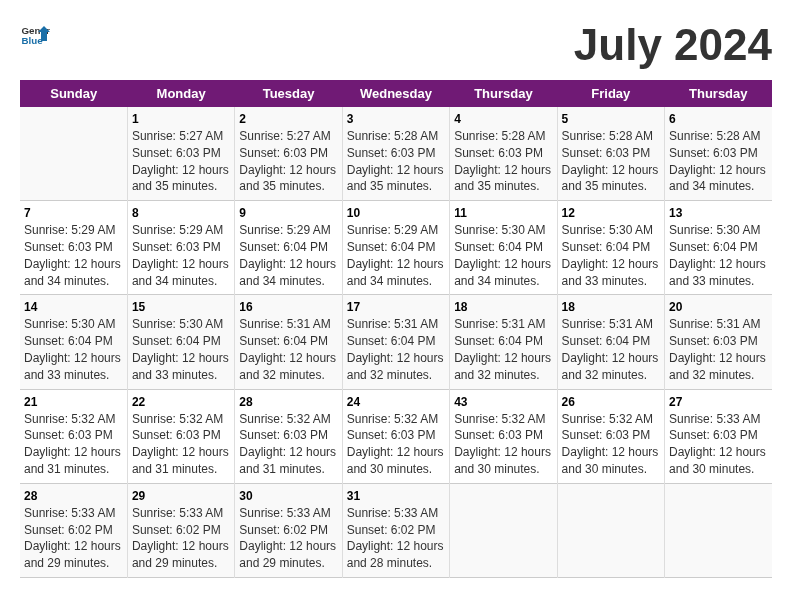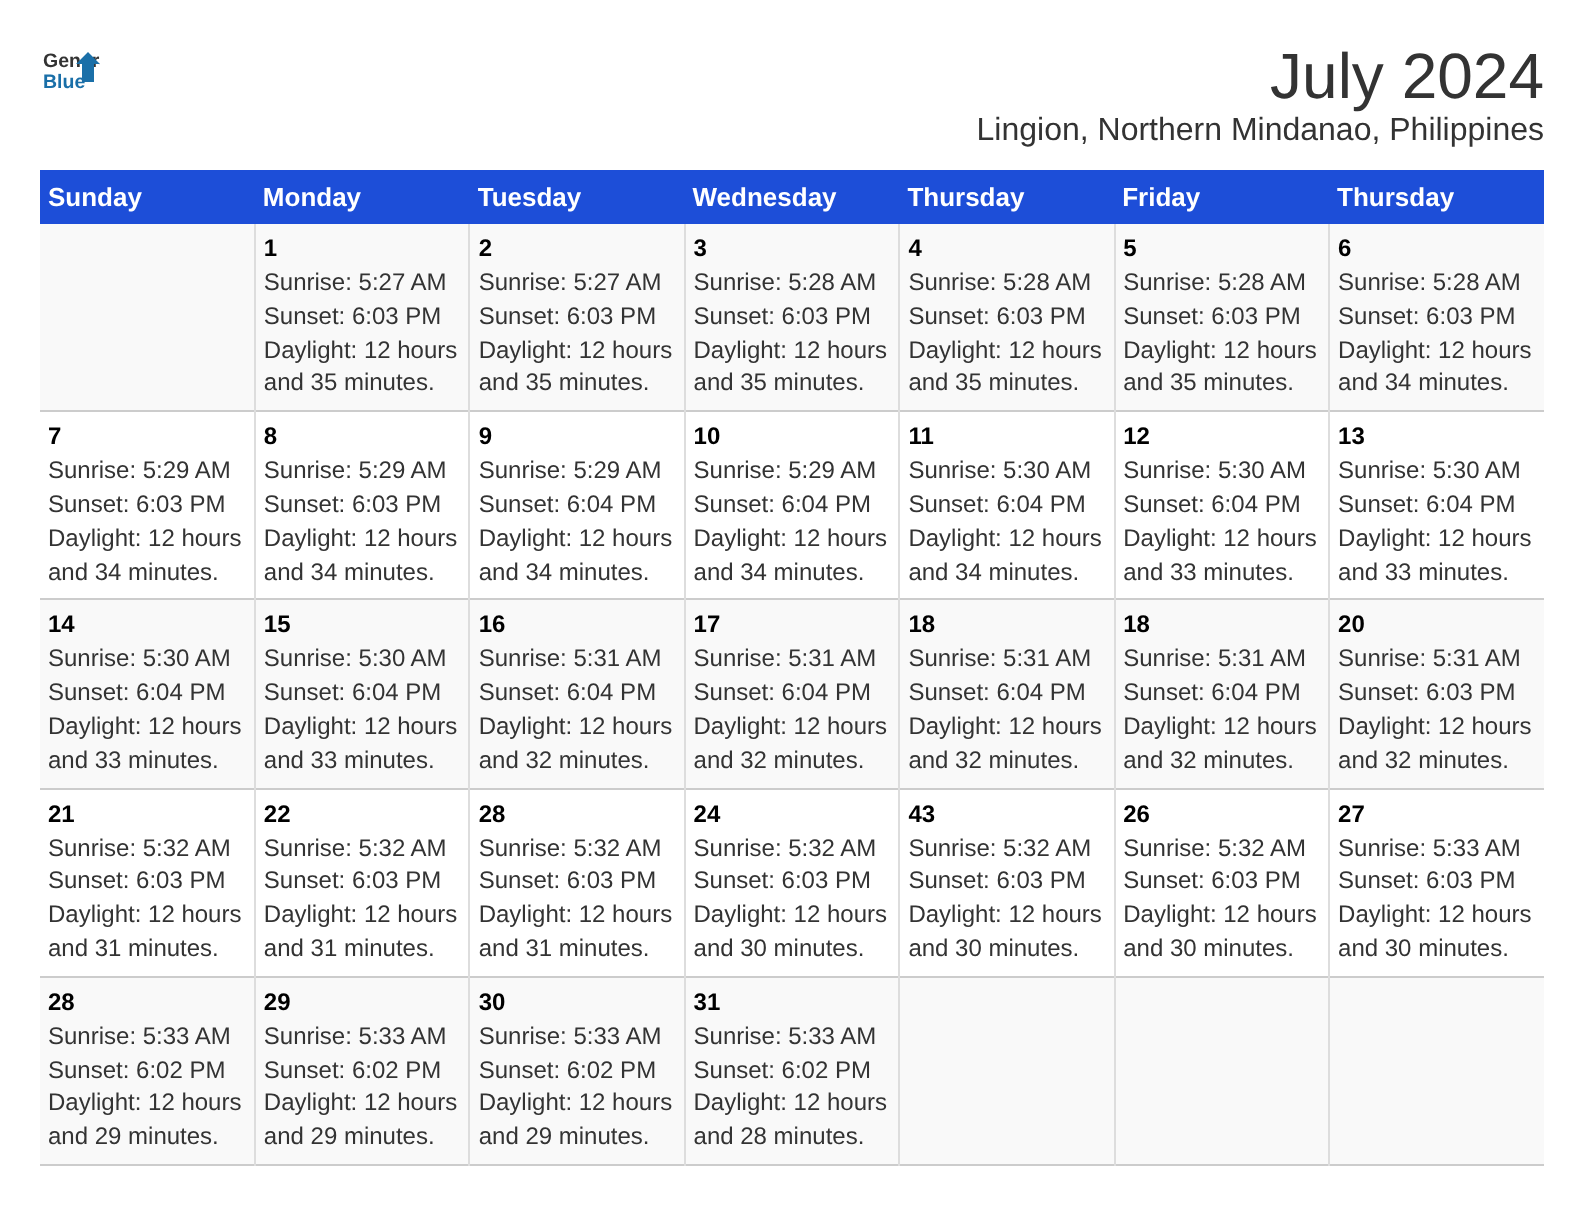--- a/index.html
+++ b/index.html
@@ -22,38 +22,38 @@
       gap: 4px;
     }
     .logo-icon {
       width: 30px;
       height: 30px;
     }
     .title-section {
       text-align: right;
     }
     .main-title {
-      font-size: 32px;
-      font-weight: normal;
+      font-size: 44px;
+      font-weight: bold;
       color: #333;
     }
     .sub-title {
       font-size: 16px;
       color: #333;
     }
     table {
       width: 100%;
       border-collapse: collapse;
       font-size: 11px;
     }
     thead tr th {
-      background-color: #1d4ed8;
+      background-color: #701a75;
       color: white;
       padding: 6px 4px;
-      text-align: left;
+      text-align: center;
       font-size: 13px;
       font-weight: bold;
     }
     tbody tr {
       border-bottom: 1px solid #ccc;
     }
     tbody tr:nth-child(odd) {
       background-color: #f9f9f9;
     }
     tbody tr:nth-child(even) {
@@ -85,21 +85,20 @@
 <div class="header-section">
   <div class="logo">
     <svg class="logo-icon" viewBox="0 0 40 40">
       <text x="2" y="18" font-size="13" font-weight="bold" fill="#333">General</text>
       <text x="2" y="32" font-size="13" font-weight="bold" fill="#1a6fa8">Blue</text>
       <polygon points="32,8 40,16 36,16 36,28 28,28 28,16 24,16" fill="#1a6fa8"></polygon>
     </svg>
   </div>
   <div class="title-section">
     <div class="main-title">July 2024</div>
-    <div class="sub-title">Lingion, Northern Mindanao, Philippines</div>
   </div>
 </div>
 
 <table>
   <thead>
     <tr>
     <th>Sunday</th>
         <th>Monday</th>
         <th>Tuesday</th>
         <th>Wednesday</th>

